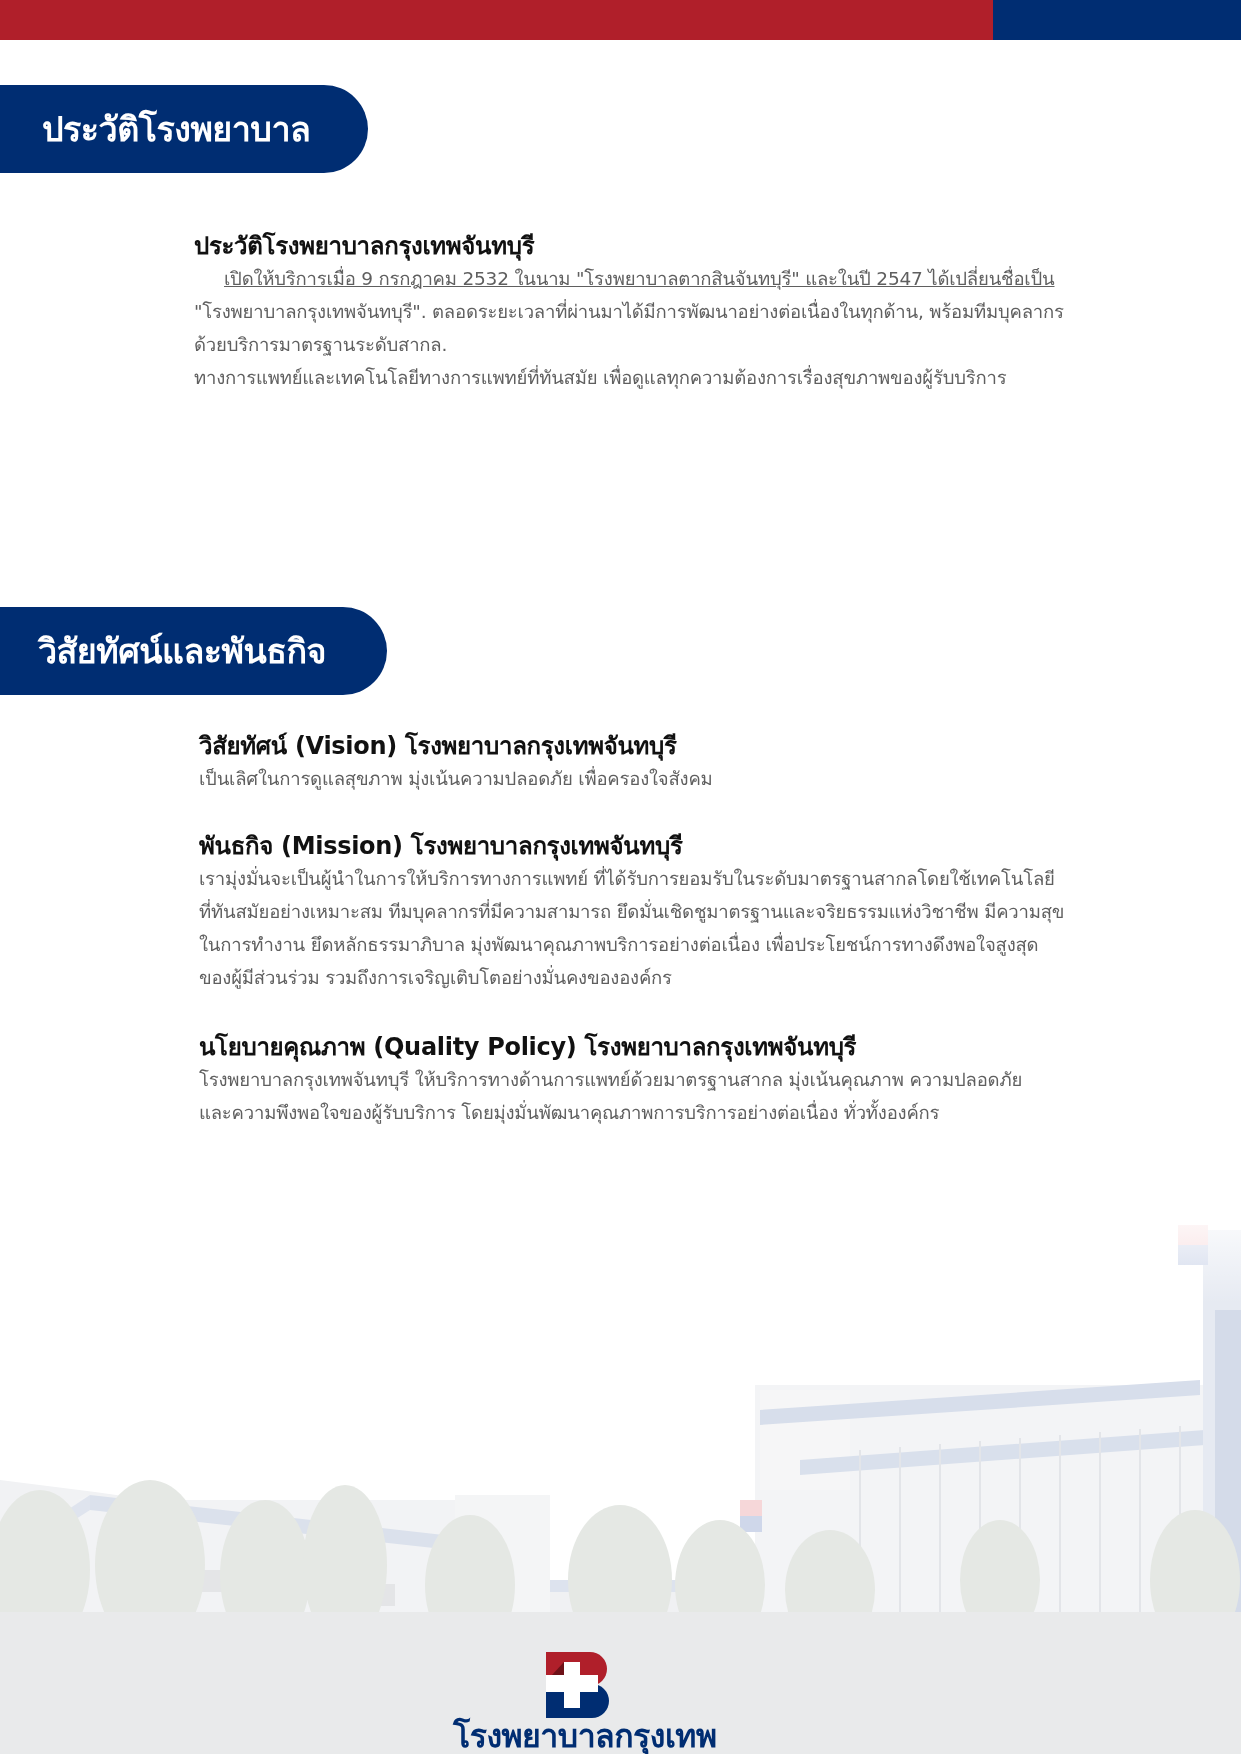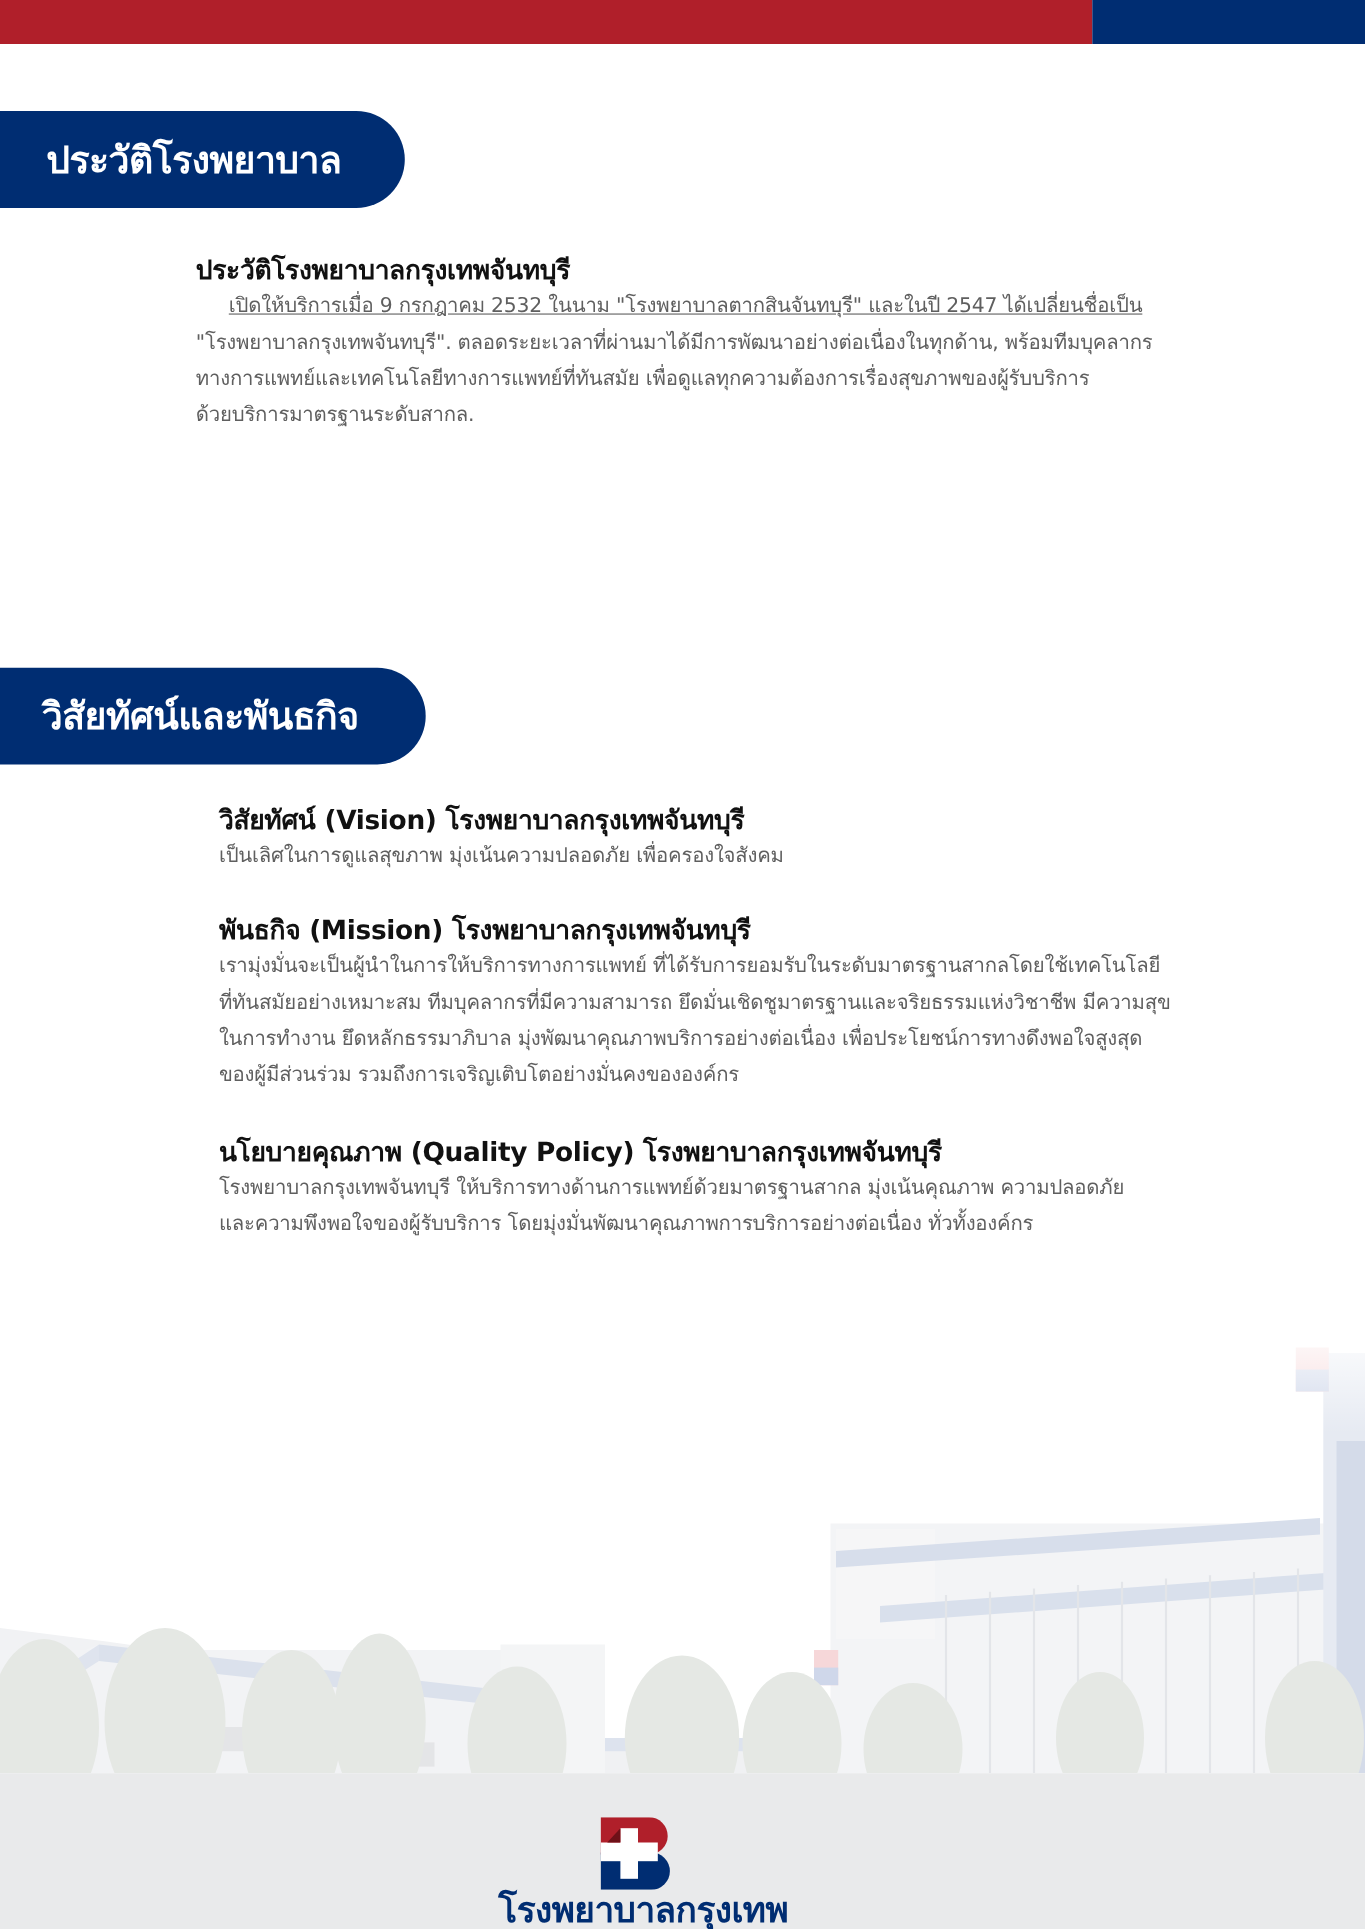--- a/index.html
+++ b/index.html
@@ -37,30 +37,30 @@
   .logo-text .l2 { font-size: 24px; font-weight: bold; line-height: 28px; }
 </style>
 </head>
 <body>
 
 <div class="top-stripe">
   <div class="red" style="background:#B01F2A"></div>
   <div class="blue" style="background:#002D72"></div>
 </div>
 
-<div class="section-badge" style="top:101px; width:368px; background:#002D72; padding-left:42px;">
+<div class="section-badge" style="top:85px; width:368px; background:#002D72; padding-left:42px;">
   <span>ประวัติโรงพยาบาล</span>
 </div>
 
-<div class="block" style="left:178px; top:230px; width:880px;">
+<div class="block" style="left:194px; top:230px; width:880px;">
   <h2>ประวัติโรงพยาบาลกรุงเทพจันทบุรี</h2>
   <p class="indent">เปิดให้บริการเมื่อ 9 กรกฎาคม 2532 ในนาม "โรงพยาบาลตากสินจันทบุรี" และในปี 2547 ได้เปลี่ยนชื่อเป็น</p>
   <p>"โรงพยาบาลกรุงเทพจันทบุรี". ตลอดระยะเวลาที่ผ่านมาได้มีการพัฒนาอย่างต่อเนื่องในทุกด้าน, พร้อมทีมบุคลากร</p>
+  <p>ด้วยบริการมาตรฐานระดับสากล.</p>
   <p>ทางการแพทย์และเทคโนโลยีทางการแพทย์ที่ทันสมัย เพื่อดูแลทุกความต้องการเรื่องสุขภาพของผู้รับบริการ</p>
-  <p>ด้วยบริการมาตรฐานระดับสากล.</p>
 </div>
 
 <div class="section-badge" style="top:607px; width:387px; background:#002D72; padding-left:38px;text-align:center;">
   <span>วิสัยทัศน์และพันธกิจ</span>
 </div>
 
 <div class="block" style="left:199px; top:730px; width:880px;">
   <h2>วิสัยทัศน์ (Vision) โรงพยาบาลกรุงเทพจันทบุรี</h2>
   <p>เป็นเลิศในการดูแลสุขภาพ มุ่งเน้นความปลอดภัย เพื่อครองใจสังคม</p>
 </div>

